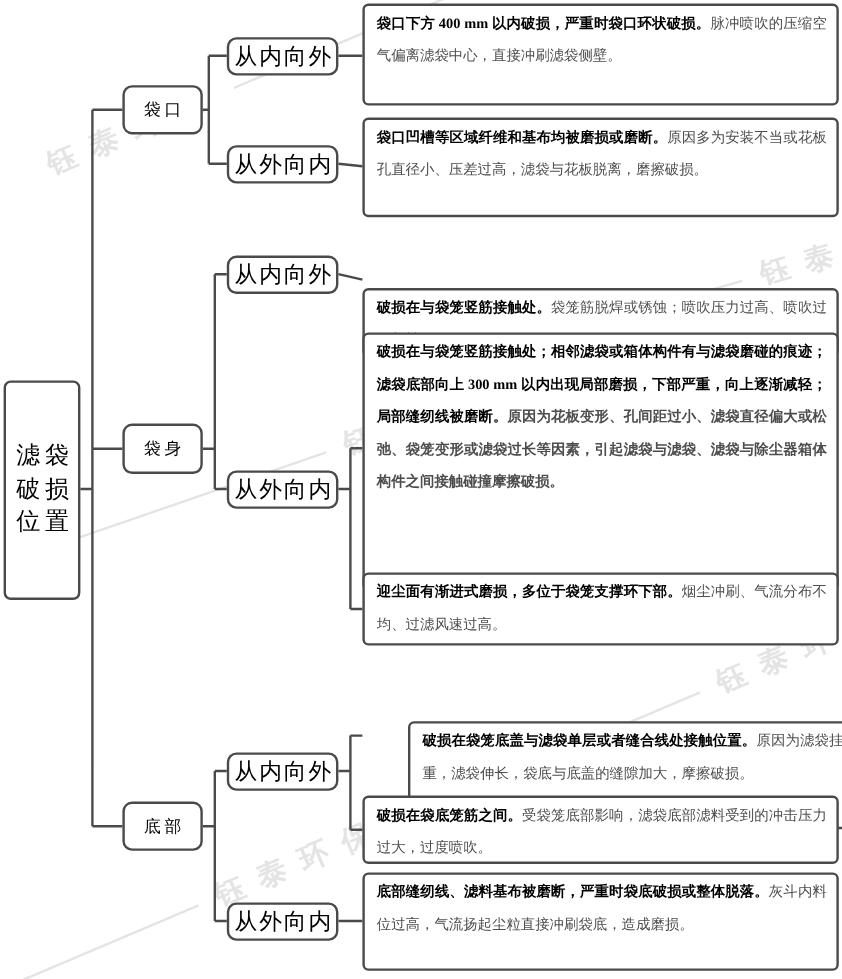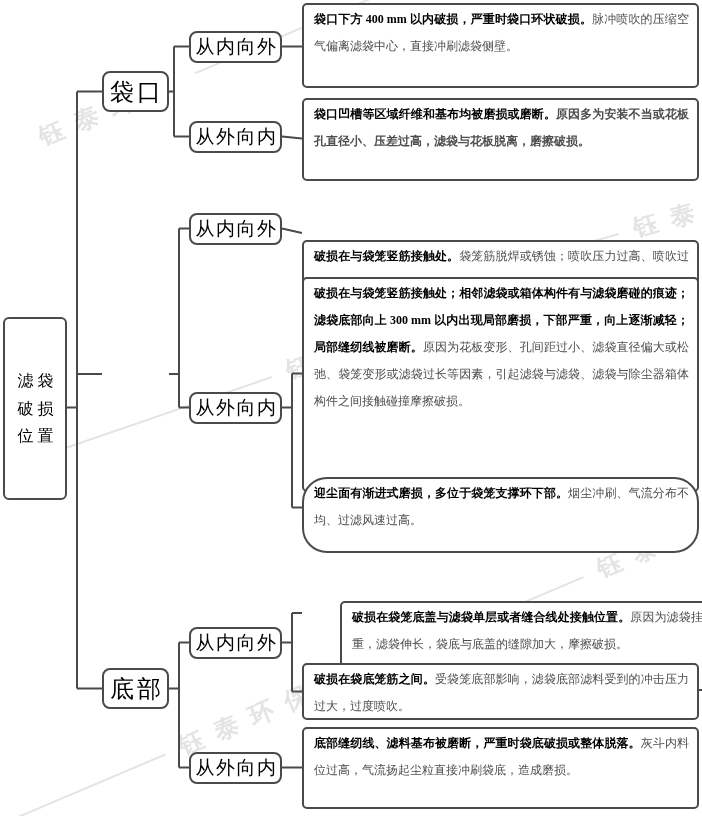--- a/index.html
+++ b/index.html
@@ -16,24 +16,24 @@
   }
   .wm .wline{height:0;border-top:2.5px solid #e4e4e4;flex:none;}
   
   svg.wires{position:absolute;left:0;top:0;z-index:1;}
   
   .node{
     position:absolute;box-sizing:border-box;border:2px solid #4a4a4a;border-radius:8px;
     background:#fff;display:flex;align-items:center;justify-content:center;
     color:#000;z-index:2;
   }
-  .node.branch{font-size:24px;letter-spacing:3px;padding-left:3px;}
+  .node.branch{font-size:14px;letter-spacing:3px;padding-left:3px;}
   .node.leaf{font-size:19px;letter-spacing:1.5px;padding-left:2px;font-family:Liberation Mono, monospace;}
   .node.root{
-    font-size:16px;letter-spacing:4px;line-height:27.5px;text-align:center;
+    font-size:20px;letter-spacing:4px;line-height:27.5px;text-align:center;
     border-radius:6px;padding-left:5px;word-break:break-all;align-items:center;
   }
   .root-inner{width:52px;}
   
   .tbox{
     position:absolute;left:302px;width:397px;box-sizing:border-box;
     border:2px solid #4a4a4a;border-radius:5px;background:#fff;
     padding:1px 8px 0 10px;font-size:12px;line-height:27px;
     text-align:justify;color:#4d4d4d;z-index:2;overflow:hidden;
   }
@@ -82,20 +82,23 @@
       M282,767.5 H302"></path>
   </svg>
 
   <div class="node root" style="left:3px;top:317px;width:64px;height:183px;">
     <div class="root-inner">滤袋破损位置</div>
   </div>
 
   <div class="node branch" style="left:102px;top:71px;width:67px;height:41px;">
     <span>袋口</span>
   </div>
+  <div class="node branch" style="left:102px;top:353px;width:67px;height:42px;">
+    <span>袋身</span>
+  </div>
   <div class="node branch" style="left:102px;top:668px;width:67px;height:41px;font-family:Liberation Mono, monospace;">
     <span>底部</span>
   </div>
 
   <div class="node leaf" style="left:189px;top:31px;width:93px;height:32px;">
     <span>从内向外</span>
   </div>
   <div class="node leaf" style="left:189px;top:121px;width:93px;height:32px;">
     <span>从外向内</span>
   </div>
@@ -108,30 +111,30 @@
   <div class="node leaf" style="left:189px;top:627px;width:93px;height:32px;">
     <span>从内向外</span>
   </div>
   <div class="node leaf" style="left:189px;top:752px;width:93px;height:32px;">
     <span>从外向内</span>
   </div>
 
   <div class="tbox" style="top:3px;height:85px;">
     <b>袋口下方 400 mm 以内破损，严重时袋口环状破损。</b><span>脉冲喷吹的压缩空气偏离滤袋中心，直接冲刷滤袋侧壁。</span>
   </div>
-  <div class="tbox" style="top:98px;height:83px;font-weight:bold;">
+  <div class="tbox" style="top:98px;height:83px;">
     <b>袋口凹槽等区域纤维和基布均被磨损或磨断。</b><span>原因多为安装不当或花板孔直径小、压差过高，滤袋与花板脱离，磨擦破损。</span>
   </div>
   <div class="tbox" style="top:208px;height:58px;margin-top:32px;">
     <b>破损在与袋笼竖筋接触处。</b><span>袋笼筋脱焊或锈蚀；喷吹压力过高、喷吹过于频繁。</span>
   </div>
-  <div class="tbox" style="top:277px;height:215px;">
+  <div class="tbox" style="top:277px;height:215px;font-weight:bold;">
     <b>破损在与袋笼竖筋接触处；相邻滤袋或箱体构件有与滤袋磨碰的痕迹；滤袋底部向上 300 mm 以内出现局部磨损，下部严重，向上逐渐减轻；局部缝纫线被磨断。</b><span>原因为花板变形、孔间距过小、滤袋直径偏大或松弛、袋笼变形或滤袋过长等因素，引起滤袋与滤袋、滤袋与除尘器箱体构件之间接触碰撞摩擦破损。</span>
   </div>
-  <div class="tbox" style="top:477px;height:76px;border-radius:25px;">
+  <div class="tbox" style="top:477px;height:61px;">
     <b>迎尘面有渐进式磨损，多位于袋笼支撑环下部。</b><span>烟尘冲刷、气流分布不均、过滤风速过高。</span>
   </div>
   <div class="tbox" style="top:601px;height:90px;margin-left:38px;">
     <b>破损在袋笼底盖与滤袋单层或者缝合线处接触位置。</b><span>原因为滤袋挂灰严重，滤袋伸长，袋底与底盖的缝隙加大，摩擦破损。</span>
   </div>
   <div class="tbox" style="top:663px;height:57px;">
     <b>破损在袋底笼筋之间。</b><span>受袋笼底部影响，滤袋底部滤料受到的冲击压力过大，过度喷吹。</span>
   </div>
   <div class="tbox" style="top:727px;height:82px;">
     <b>底部缝纫线、滤料基布被磨断，严重时袋底破损或整体脱落。</b><span>灰斗内料位过高，气流扬起尘粒直接冲刷袋底，造成磨损。</span>

